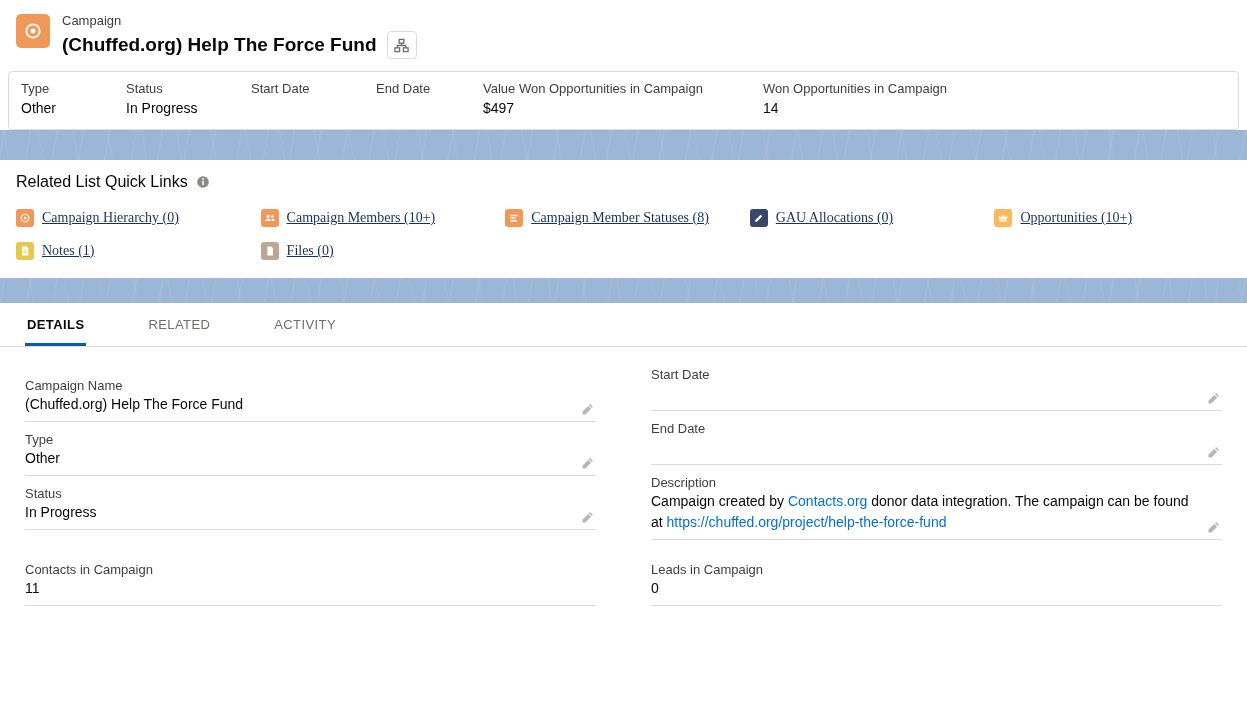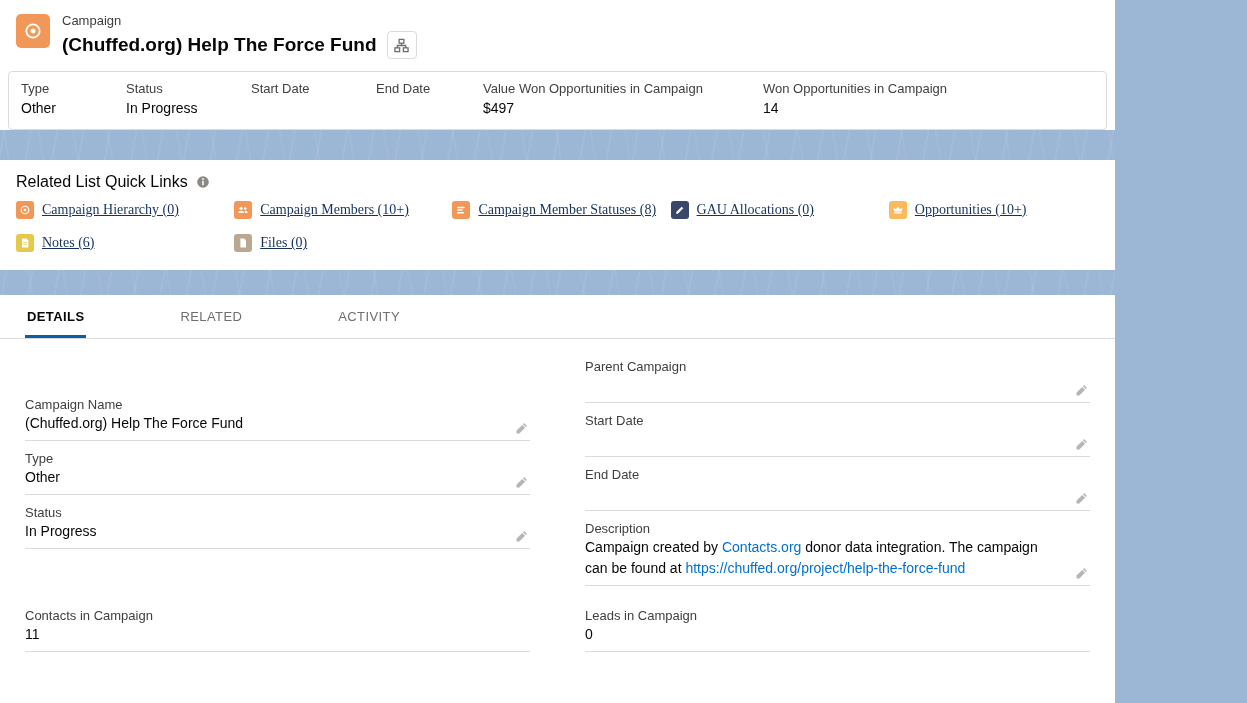--- a/index.html
+++ b/index.html
@@ -2,21 +2,21 @@
 <html><head>
 <meta charset="utf-8">
 <style>
   * { box-sizing: border-box; }
   html,body { margin:0; padding:0; }
   body {
     font-family: "Liberation Sans", sans-serif;
     background:#9cb6d5;
   }
   .page {
-    width:1115px; height:703px; overflow:hidden; position:relative;
+    width:1247px; height:703px; overflow:hidden; position:relative;
     background-color:#9cb6d5;
     background-image:
       repeating-linear-gradient(100deg, rgba(255,255,255,.07) 0 2px, transparent 2px 26px),
       repeating-linear-gradient(80deg, rgba(255,255,255,.05) 0 2px, transparent 2px 34px);
   }
   .card { background:#fff; }
 
   
   .record-header { background:#fff; }
   .header-top { display:flex; align-items:flex-start; padding:12px 16px 10px; gap:12px; }
@@ -44,36 +44,36 @@
   .hl-field:nth-child(4){ width:107px; }
   .hl-field:nth-child(5){ width:280px; }
   .hl-label { font-size:13px; color:#3e3e3c; line-height:18px; white-space:nowrap; }
   .hl-value { font-size:14px; color:#080707; line-height:21px; min-height:21px; }
 
   .spacer-band { height:20px; }
   .spacer-band.tall { height:25px; }
 
   
   .quick-links { padding:13px 16px 18px; }
-  .ql-title-row { display:flex; align-items:center; gap:8px; margin-bottom:10px; }
+  .ql-title-row { display:flex; align-items:center; gap:8px; margin-bottom:18px; }
   .ql-title { font-size:16px; font-weight:400; color:#080707; margin:0; }
   .info-icon { display:inline-flex; cursor:pointer; }
   .links-grid { display:grid; grid-template-columns:repeat(5,1fr); row-gap:15px; column-gap:8px;font-family:Liberation Serif, serif; }
   .ql-item {
     display:inline-flex; align-items:center; gap:8px; font-size:14px;
     color:#16325c; text-decoration:underline; cursor:pointer; width:max-content;
   }
   .ql-icon {
     width:18px; height:18px; border-radius:3px; background:#f19858;
     display:inline-flex; align-items:center; justify-content:center; flex:none;
   }
 
   
   .details-card { min-height:420px; }
-  .tabs { display:flex; padding:0 25px; border-bottom:1px solid #dddbda;gap:32px; }
+  .tabs { display:flex; padding:0 25px; border-bottom:1px solid #dddbda; }
   .tab {
     font-size:13px; letter-spacing:.4px; color:#706e6b; padding:14px 2px 11px;
     margin-right:60px; border-bottom:3px solid transparent; cursor:pointer; text-decoration:none;
   }
   .tab.active { color:#080707; font-weight:700; border-bottom-color:#0b5cab; }
 
   .form-grid { display:flex; gap:55px; padding:14px 25px 0;align-items:center; }
   .form-col { flex:1; min-width:0; }
   .field {
     position:relative; border-bottom:1px solid #dddbda;
@@ -222,21 +222,21 @@
       </a>
 
       <a class="ql-item">
         <span class="ql-icon" style="background-color: rgb(230, 200, 76);">
           <svg width="12" height="12" viewBox="0 0 16 16">
               <path d="M4 2h6l2.5 2.5V14H4z" fill="#fff"></path>
               <rect x="5.6" y="7" width="4.8" height="1" fill="#e6c84c"></rect>
               <rect x="5.6" y="9.4" width="4.8" height="1" fill="#e6c84c"></rect>
             </svg>
         </span>
-        <span class="ql-label">Notes (6)</span>
+        <span class="ql-label">Notes (1)</span>
       </a>
 
       <a class="ql-item">
         <span class="ql-icon" style="background-color: rgb(186, 168, 147);">
           <svg width="12" height="12" viewBox="0 0 16 16">
               <path d="M4.5 2h5L12 4.5V14H4.5z" fill="#fff"></path>
             </svg>
         </span>
         <span class="ql-label">Files (0)</span>
       </a>
@@ -283,29 +283,20 @@
             <svg width="13" height="13" viewBox="0 0 16 16" fill="#b8b6b4">
                 <path d="M11.2 1.3l3.5 3.5-1.4 1.4-3.5-3.5zM8.9 3.6l3.5 3.5-7 7H1.9v-3.5z"></path>
               </svg>
           </button>
         </div>
 
 
       </div>
       <div class="form-col">
 
-        <div class="field">
-          <div class="field-label">Parent Campaign</div>
-          <div class="field-value"></div>
-          <button class="edit-btn">
-            <svg width="13" height="13" viewBox="0 0 16 16" fill="#b8b6b4">
-                <path d="M11.2 1.3l3.5 3.5-1.4 1.4-3.5-3.5zM8.9 3.6l3.5 3.5-7 7H1.9v-3.5z"></path>
-              </svg>
-          </button>
-        </div>
 
         <div class="field">
           <div class="field-label">Start Date</div>
           <div class="field-value"></div>
           <button class="edit-btn">
             <svg width="13" height="13" viewBox="0 0 16 16" fill="#b8b6b4">
                 <path d="M11.2 1.3l3.5 3.5-1.4 1.4-3.5-3.5zM8.9 3.6l3.5 3.5-7 7H1.9v-3.5z"></path>
               </svg>
           </button>
         </div>

